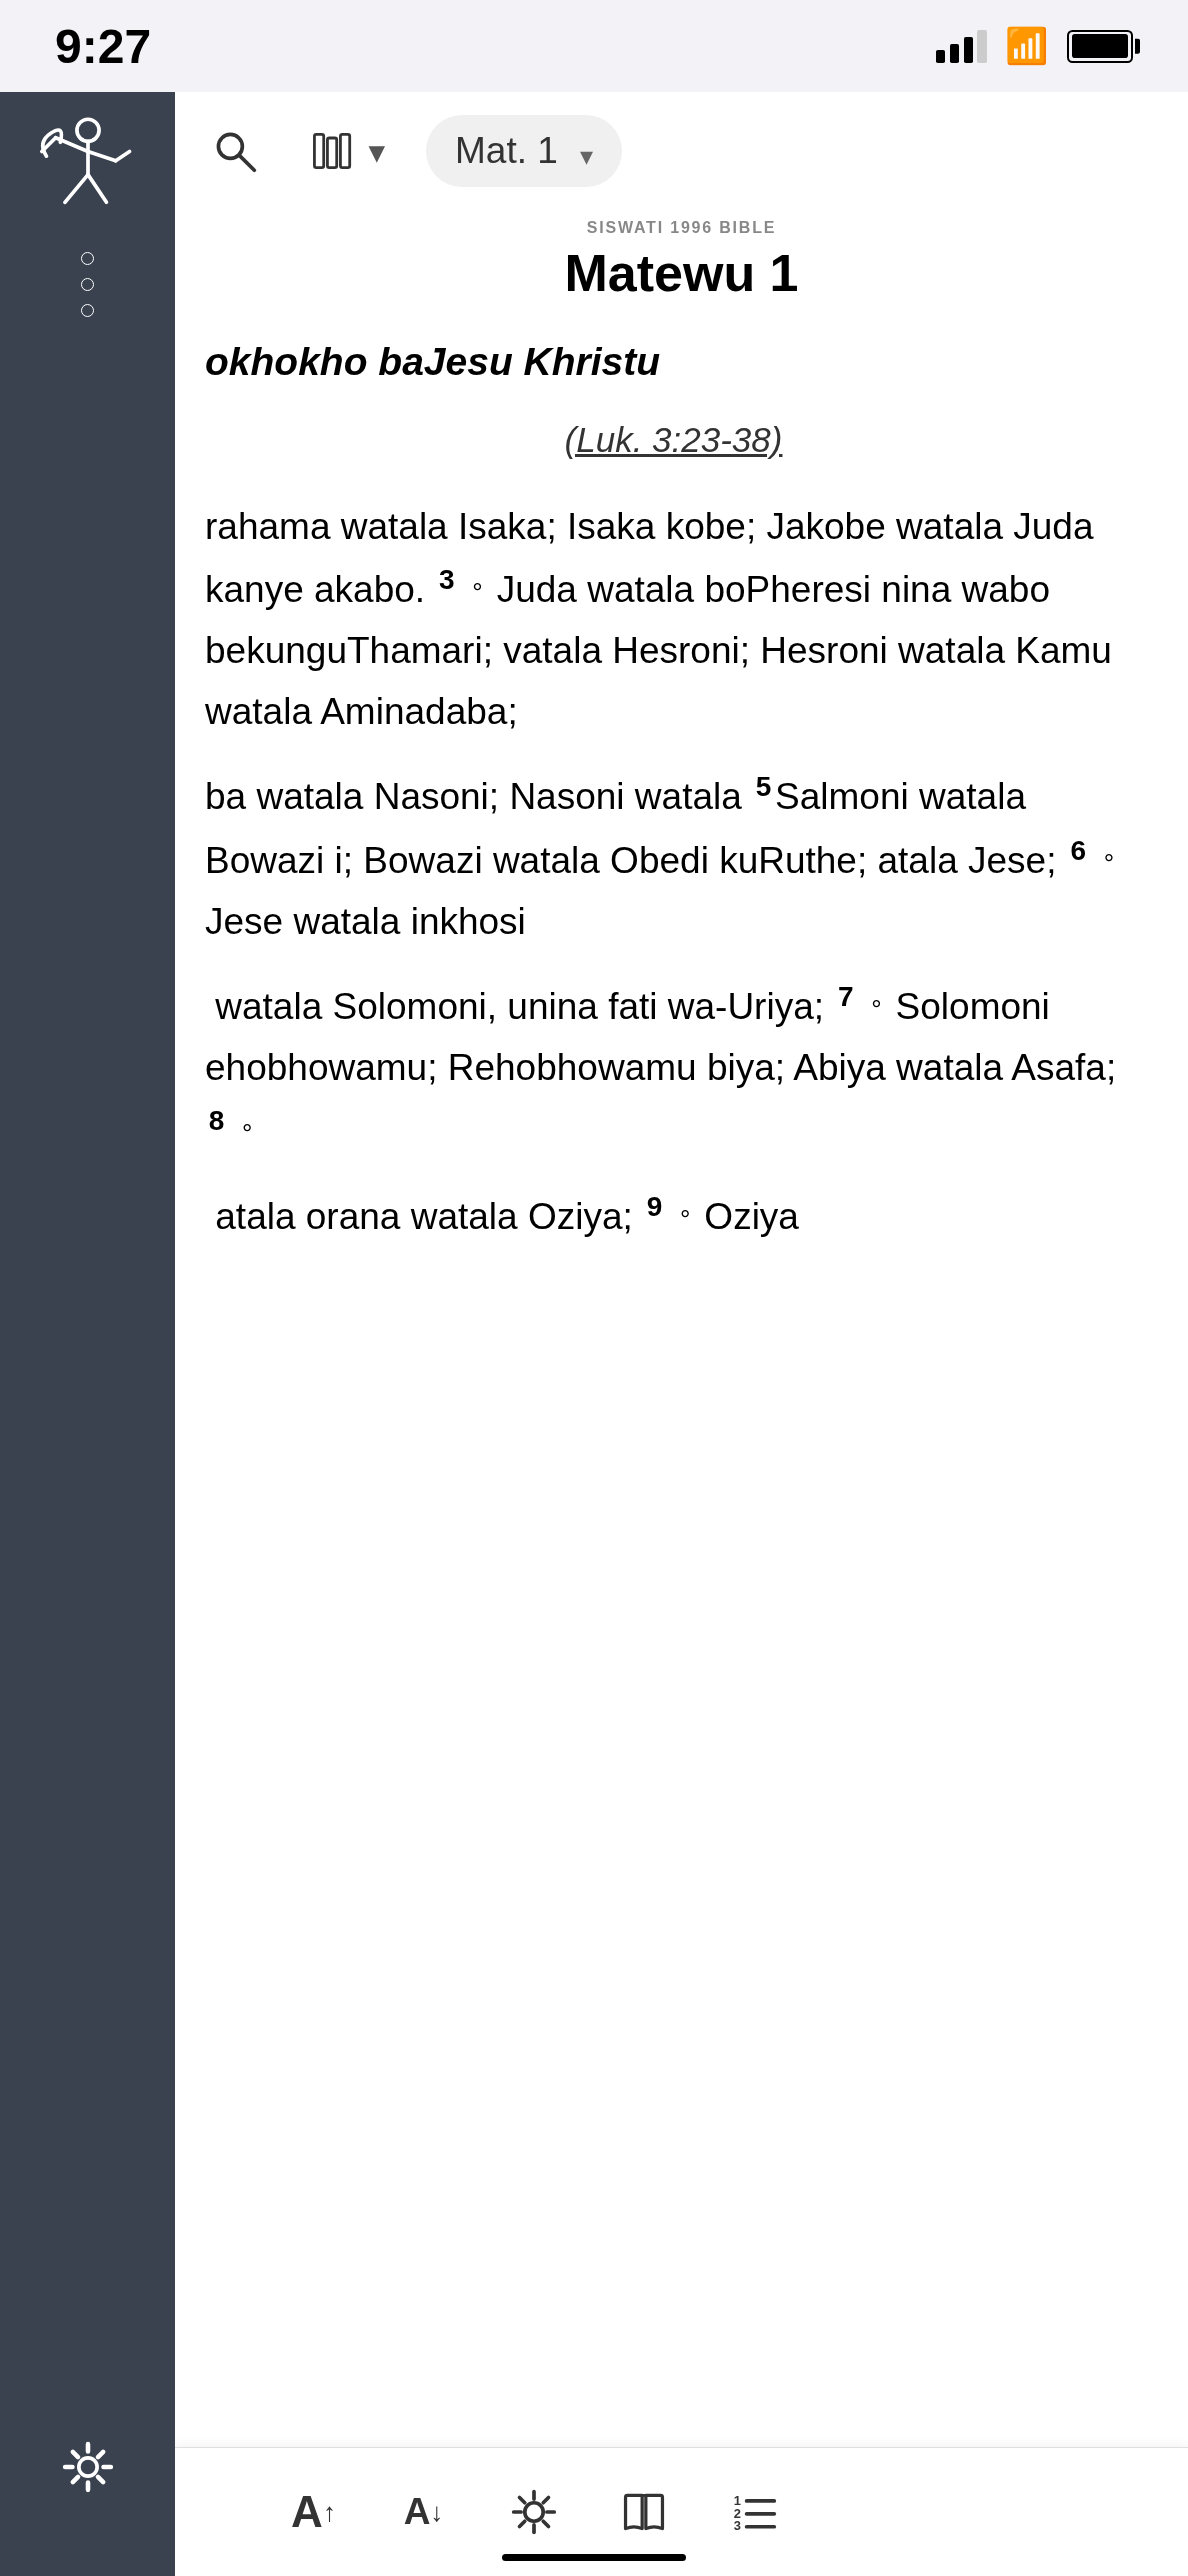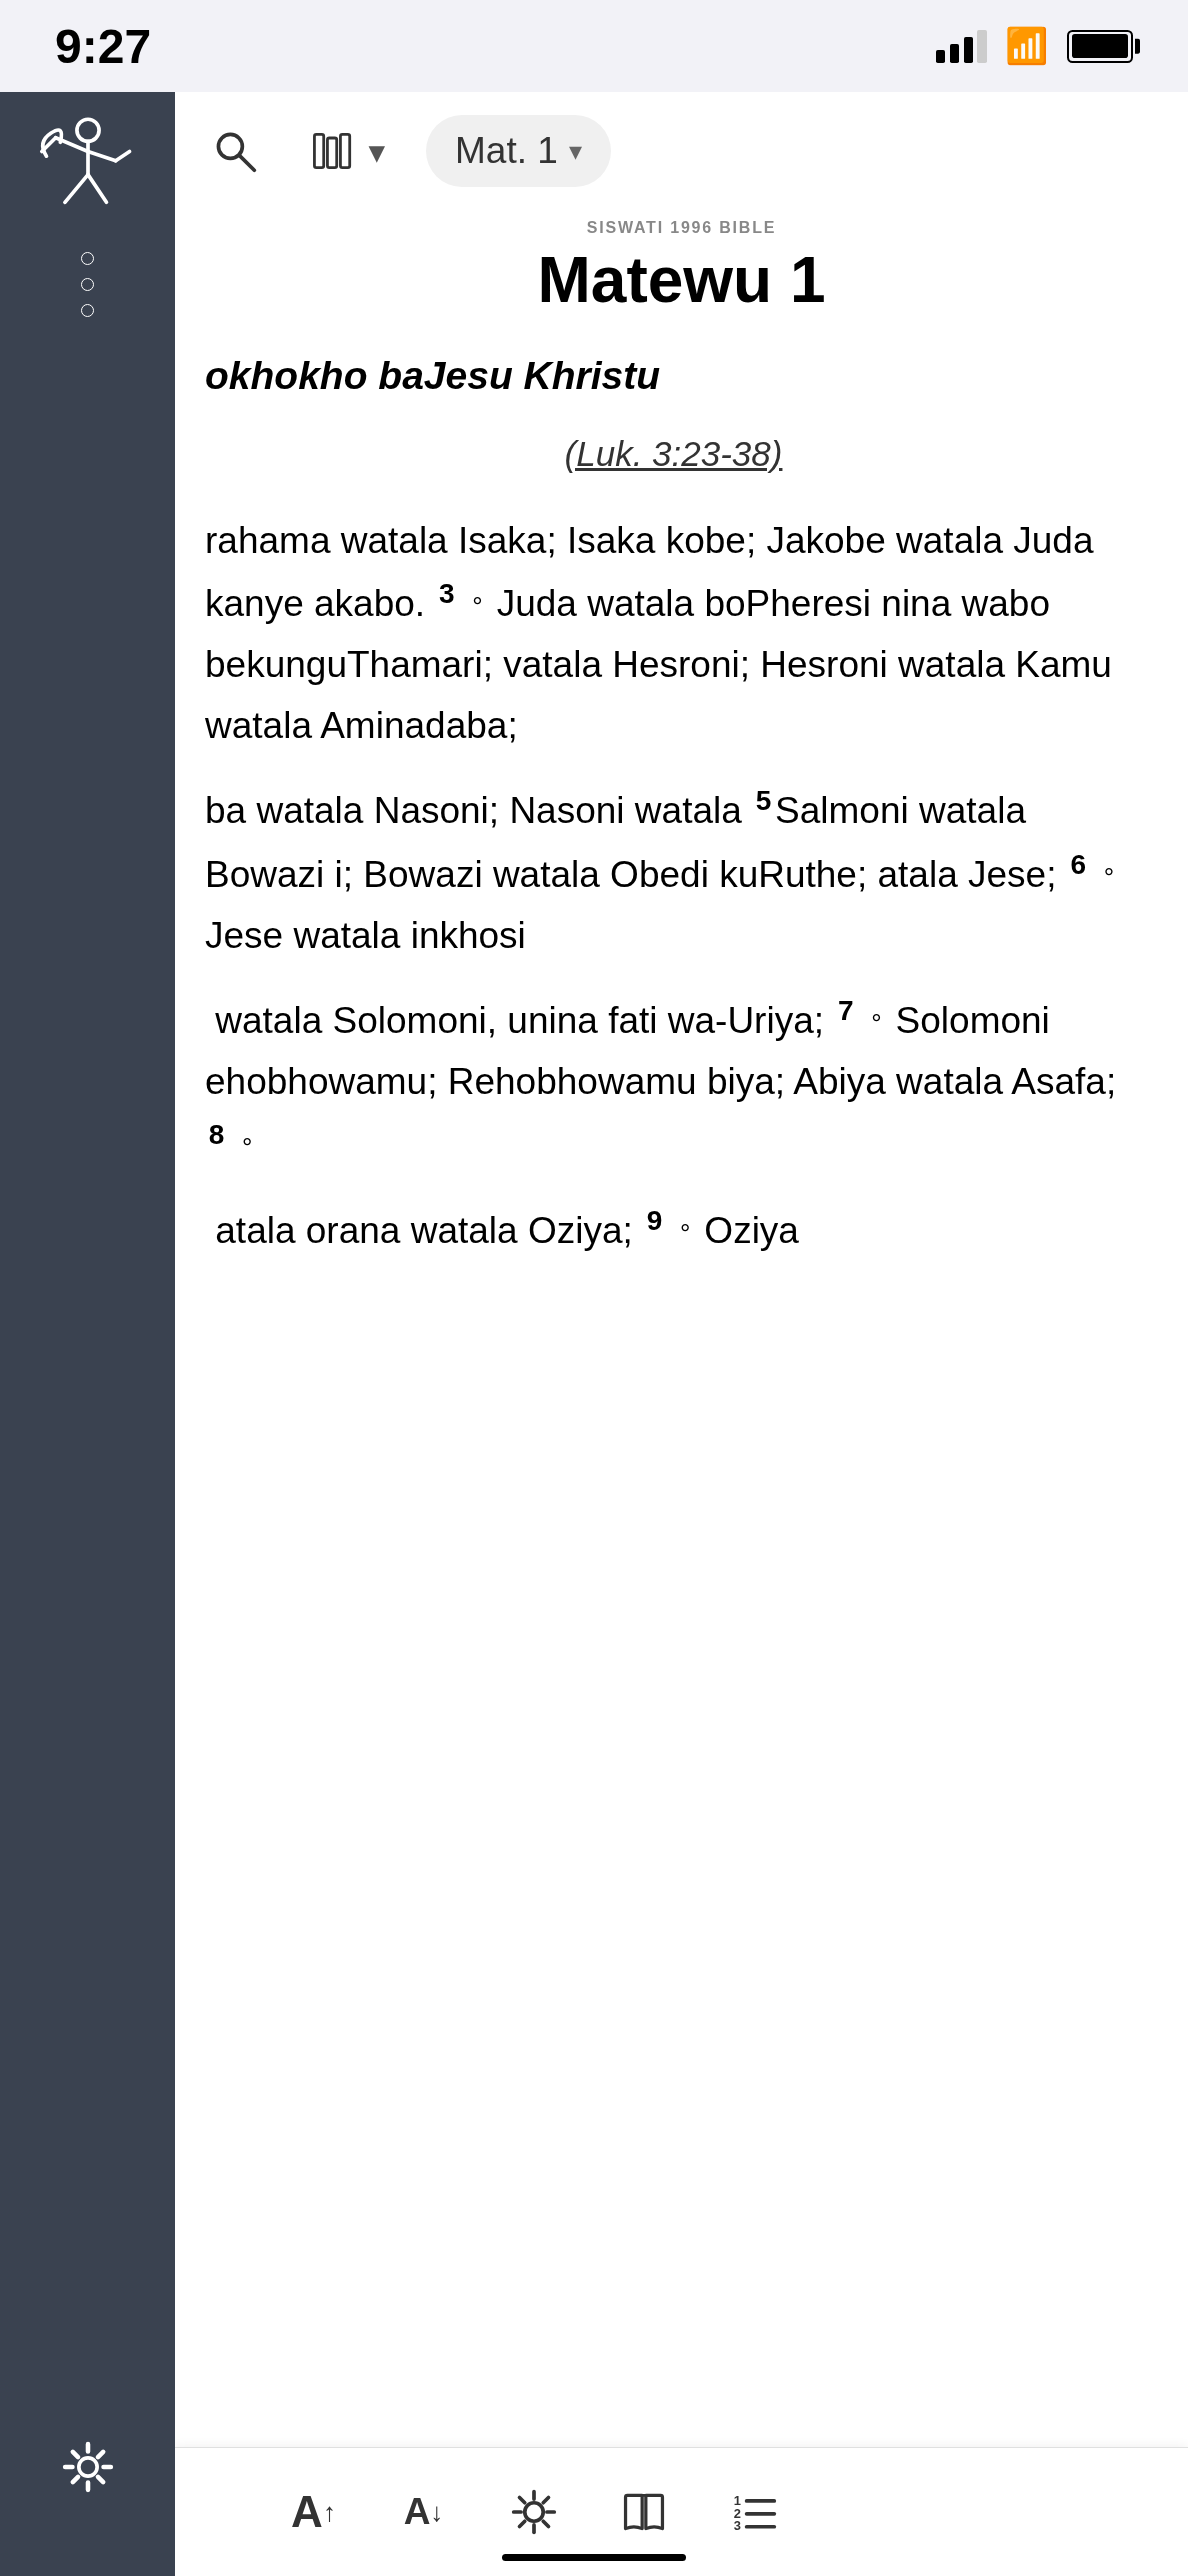--- a/index.html
+++ b/index.html
@@ -166,25 +166,25 @@
       padding: 14.7px 22px;
       border-radius: 11px;
       border: none;
       background: transparent;
       font-size: 33px;
       cursor: pointer;
     }
 
     .book-selector {
       display: flex;
-      align-items: center;
+      align-items: flex-end;
       background: #f0f0f0;
       border-radius: 46px;
       padding: 14.7px 29.5px;
-      gap: 11px;
+      gap: 22px;
       cursor: pointer;
     }
 
     .book-selector-text {
       font-size: 37px;
       font-weight: 500;
       color: #333;
     }
 
     .chevron-down {
@@ -200,21 +200,21 @@
 
     .bible-version {
       font-size: 16px;
       font-weight: 600;
       color: #888;
       letter-spacing: 1.8px;
       text-transform: uppercase;
     }
 
     .bible-chapter {
-      font-size: 64px;
+      font-size: 52px;
       font-weight: 700;
       color: #000;
       margin-top: 5.5px;
     }
 
     
     .reading-content {
       flex: 1;
       padding: 28px 46px 0 30px;
       overflow-y: auto;

